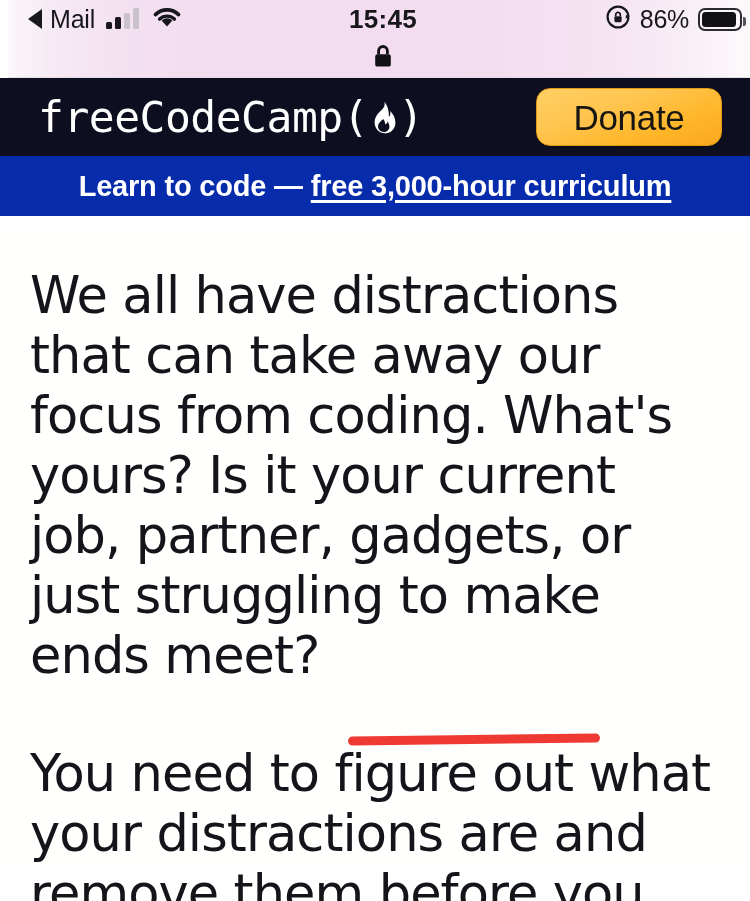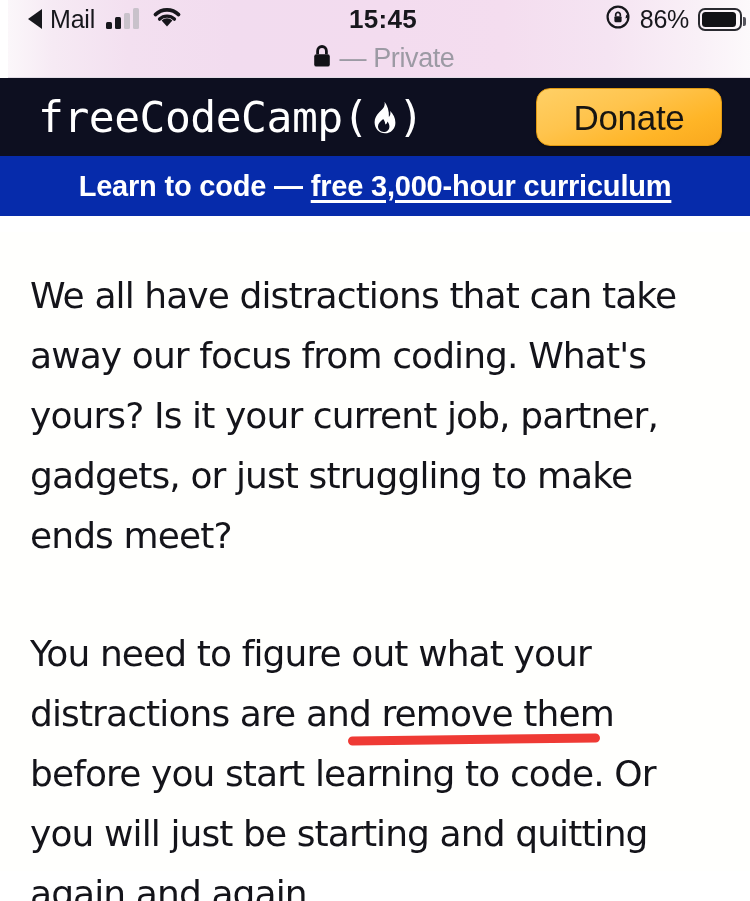--- a/index.html
+++ b/index.html
@@ -244,21 +244,21 @@
     position: absolute;
     left: 0; top: 232px;
     width: 750px;
     height: 639px;
     background: #fffffd;
     padding: 34px 30px 0 30px;
     box-sizing: border-box;
   }
   .para {
     font-family: "DejaVu Sans", "Liberation Sans", sans-serif;
-    font-size: 36px;
+    font-size: 51px;
     line-height: 60px;
     color: #14141a;
     letter-spacing: -0.9px;
     margin: 0;
     max-width: 700px;
   }
   .para + .para { margin-top: 58px; }
 
   
   .marker-underline {
@@ -340,21 +340,20 @@
       </div>
     </div>
 
     <div class="url-row">
       <span class="lock-icon">
         <svg width="20" height="26" viewBox="0 0 20 26">
           <rect x="2.2" y="11.2" width="15.6" height="12.4" rx="2.2" fill="#121216"></rect>
           <path d="M5.6 11.2 V7.9 a4.4 4.4 0 0 1 8.8 0 v3.3" stroke="#121216" stroke-width="2.8" fill="none"></path>
         </svg>
       </span>
-      <span class="url-private">— Private</span>
     </div>
 
     <div class="sb-hairline"></div>
   </div>
 
   <div class="fcc-header">
     <div class="fcc-logo">
       <span>freeCodeCamp(</span>
       <span class="flame-wrap">
         <svg width="26" height="34" viewBox="0 0 26 34">

